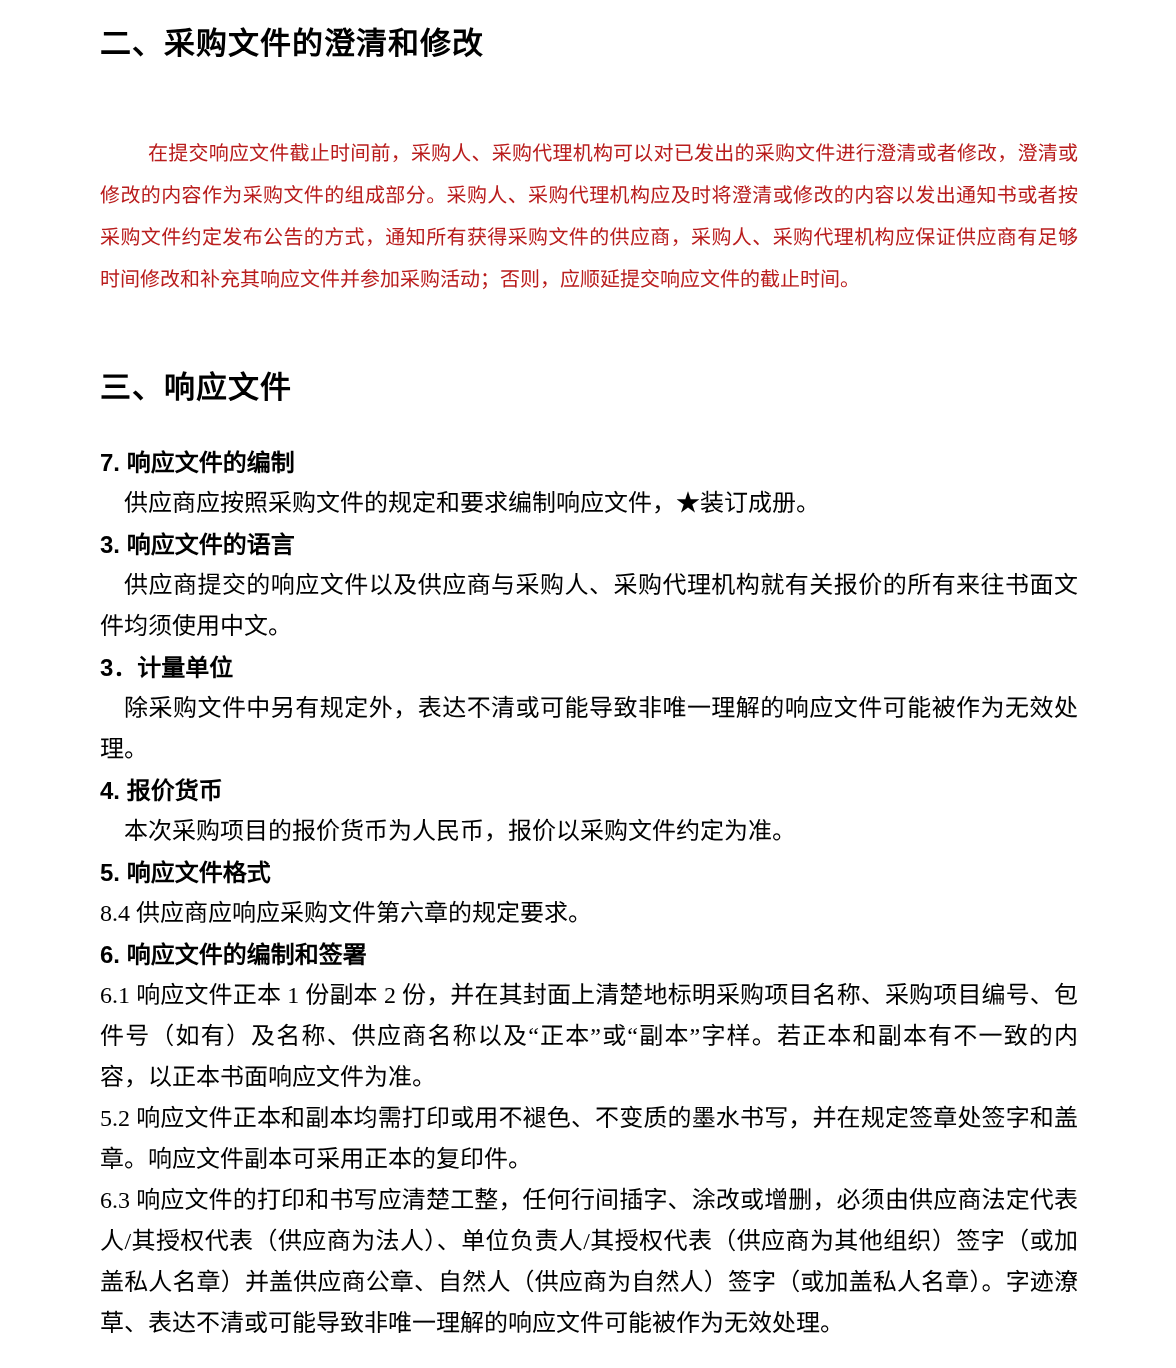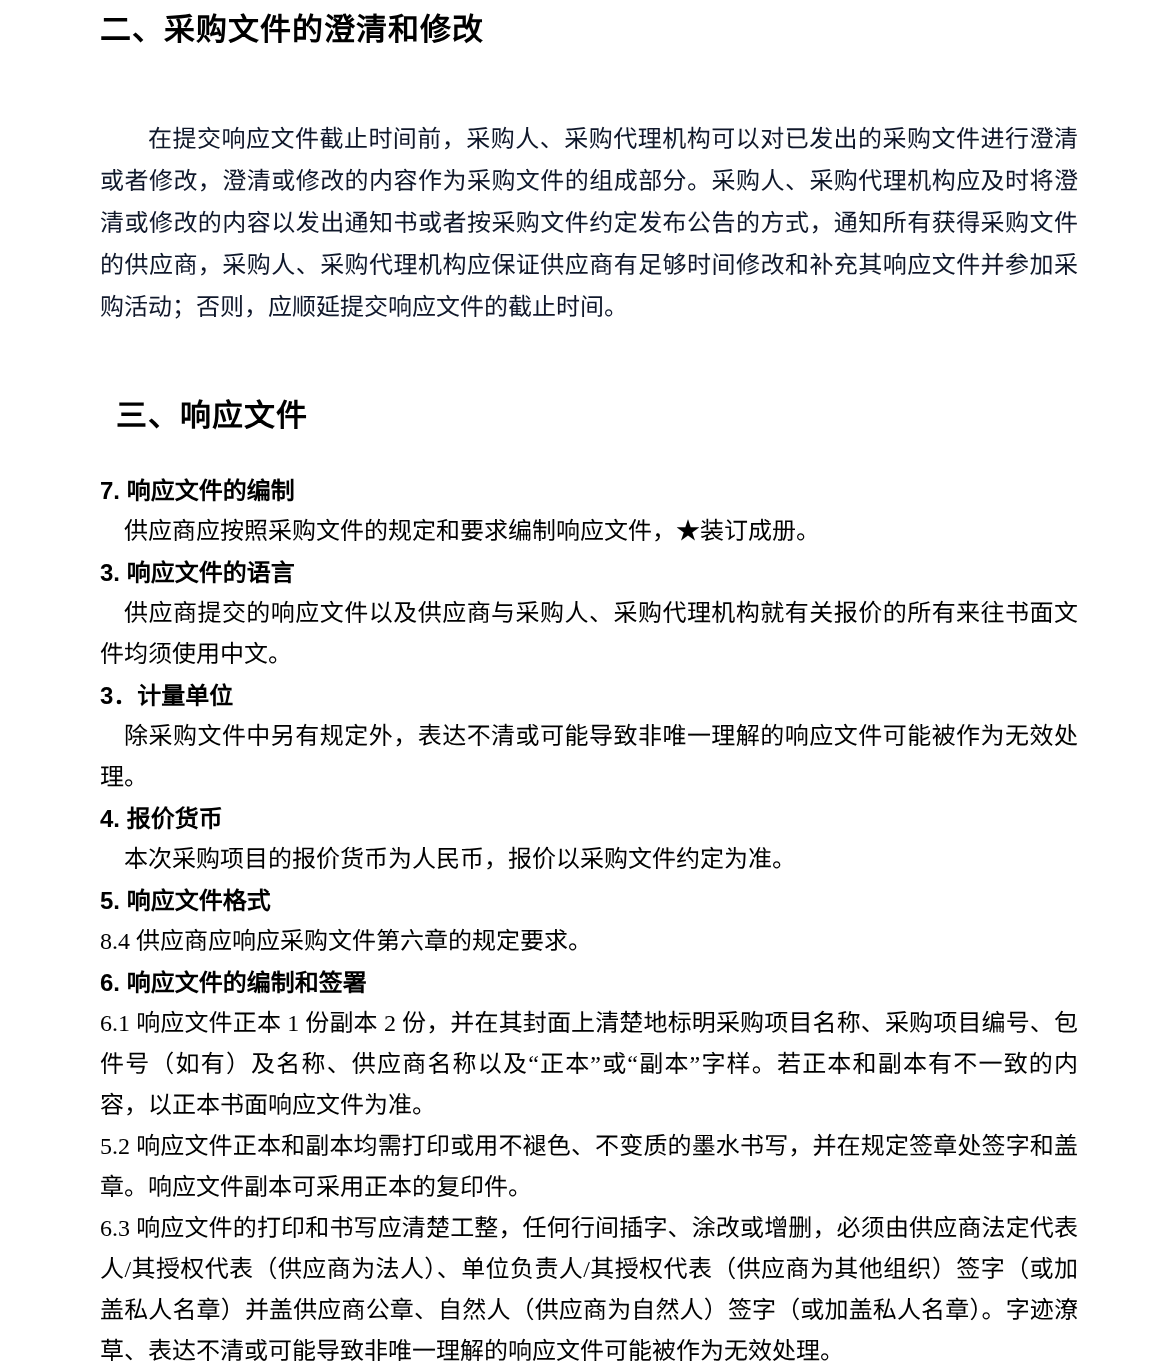--- a/index.html
+++ b/index.html
@@ -7,46 +7,45 @@
     padding: 0;
     width: 1176px;
     height: 1368px;
     overflow: hidden;
     background: #ffffff;
   }
   .page {
     box-sizing: border-box;
     width: 1176px;
     height: 1368px;
-    padding: 6px 98px 0 100px;
+    padding: 20px 98px 0 100px;
     color: #000000;
   }
   h1.sec-heading {
     margin: 0;
     font-family: "Liberation Sans", "DejaVu Sans", sans-serif;
     font-weight: bold;
     font-size: 31px;
     line-height: 48px;
     letter-spacing: 1px;
     color: #000000;
   }
   h1.sec-heading.second {
     margin-top: 64px;
-    margin-left: 16px;
   }
   .p-main {
     margin: 64px 0 0 0;
     font-family: "Liberation Serif", "DejaVu Serif", serif;
-    font-size: 24px;
+    font-size: 20px;
     line-height: 42px;
     text-align: justify;
     text-justify: inter-character;
     word-break: break-all;
     text-indent: 48px;
-    color: #0f172a;
+    color: #b91c1c;
   }
   .items {
     margin-top: 30px;
   }
   .item {
     margin: 0;
     font-family: "Liberation Serif", "DejaVu Serif", serif;
     font-size: 24px;
     line-height: 41px;
     text-align: justify;

